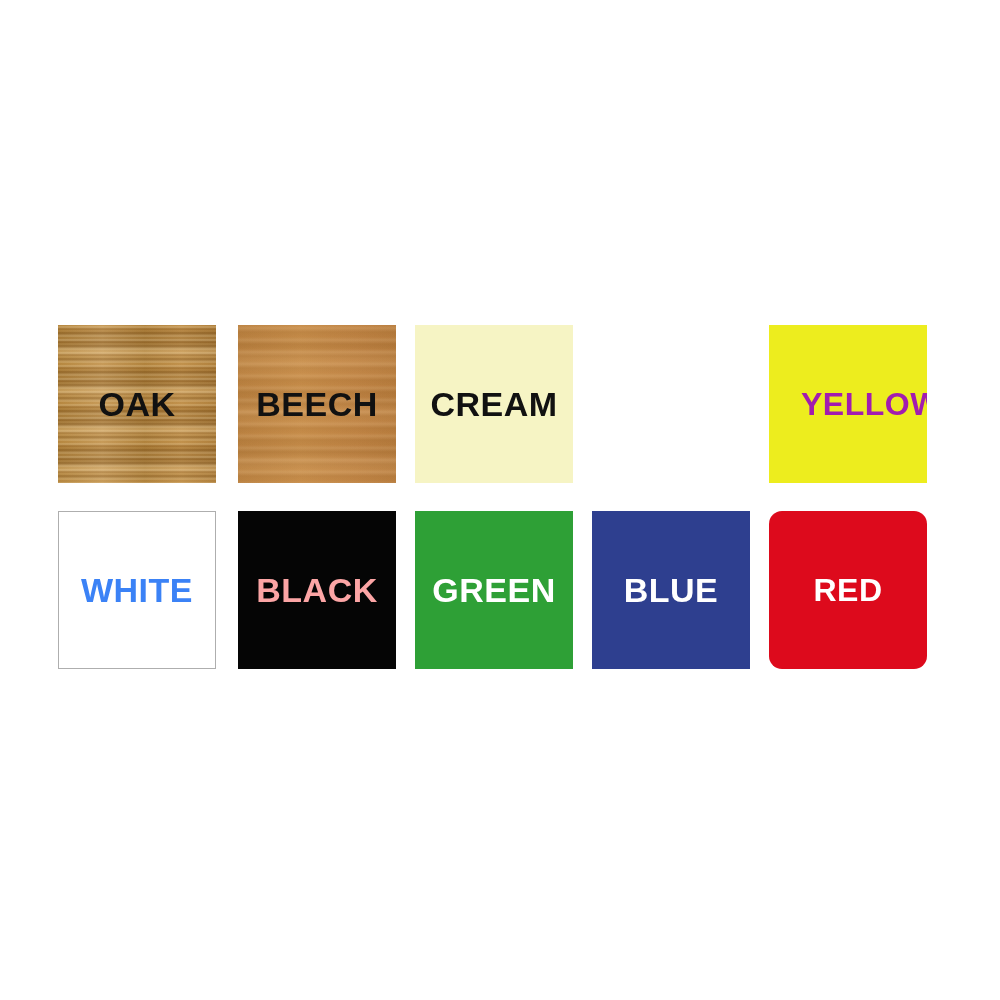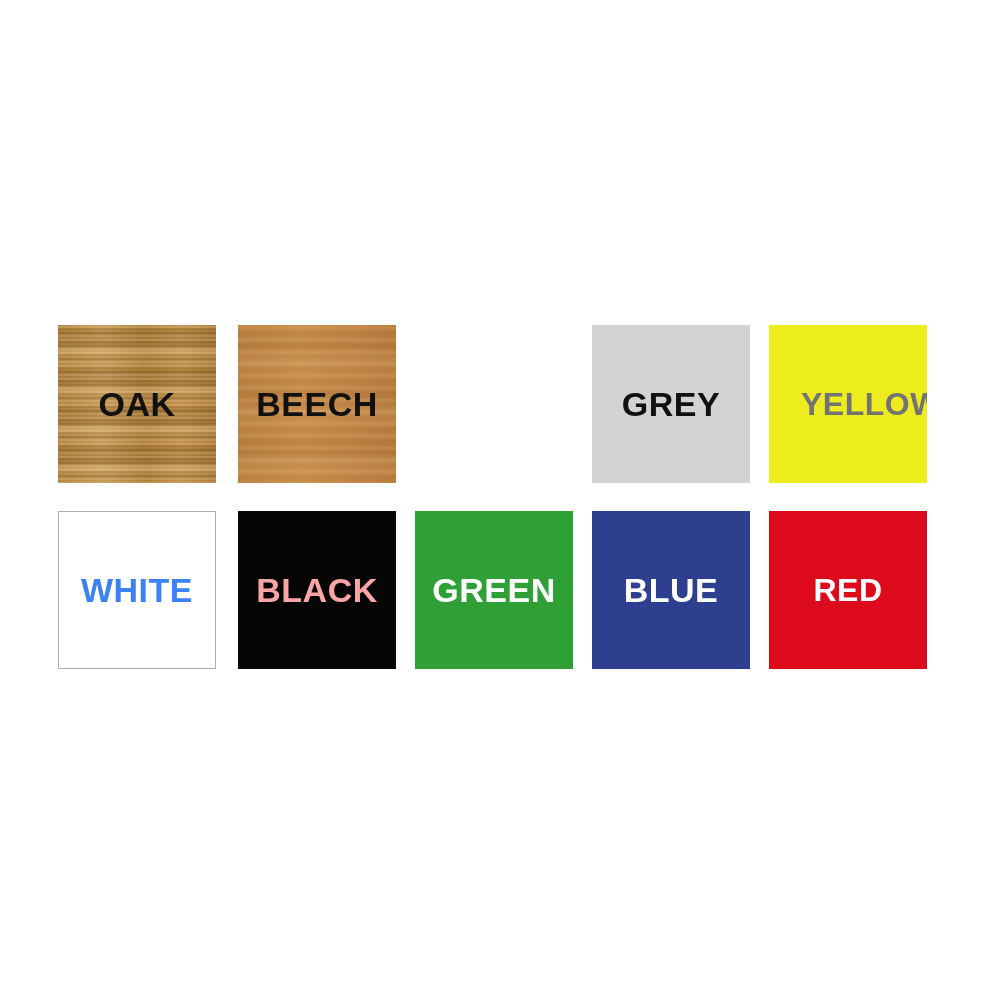--- a/index.html
+++ b/index.html
@@ -111,27 +111,27 @@
   <div class="swatch-row row-top">
 
     <div class="swatch col-0 fin-wood-oak">
       <span class="swatch-label" style="color: rgb(17, 17, 17);">OAK</span>
     </div>
 
     <div class="swatch col-1 fin-wood-beech">
       <span class="swatch-label" style="color: rgb(17, 17, 17);">BEECH</span>
     </div>
 
-
-    <div class="swatch col-3 fin-flat" style="background-color: rgb(210, 211, 213);">
-      <span class="swatch-label" style="color: rgb(17, 17, 17);">GREY</span>
+    <div class="swatch col-2 fin-flat" style="background-color: rgb(246, 244, 196);">
+      <span class="swatch-label" style="color: rgb(17, 17, 17);">CREAM</span>
     </div>
 
+
     <div class="swatch col-4 fin-flat" style="background-color: rgb(237, 237, 30);">
-      <span class="swatch-label" style="color: #737373; padding-left: 32px;">YELLOW</span>
+      <span class="swatch-label" style="color: #a21caf; padding-left: 32px;">YELLOW</span>
     </div>
   </div>
 
   <div class="swatch-row row-bottom">
 
     <div class="swatch col-0 fin-flat has-outline" style="background-color: rgb(255, 255, 255); border: 1px solid rgb(174, 174, 174);">
       <span class="swatch-label" style="color: #3b82f6;">WHITE</span>
     </div>
 
     <div class="swatch col-1 fin-flat" style="background-color: rgb(5, 5, 5);">
@@ -139,18 +139,18 @@
     </div>
 
     <div class="swatch col-2 fin-flat" style="background-color: rgb(46, 160, 54);">
       <span class="swatch-label" style="color: rgb(255, 255, 255);">GREEN</span>
     </div>
 
     <div class="swatch col-3 fin-flat" style="background-color: rgb(46, 63, 143); padding-left: 16px;">
       <span class="swatch-label" style="color: rgb(255, 255, 255);">BLUE</span>
     </div>
 
-    <div class="swatch col-4 fin-flat" style="background-color: rgb(221, 10, 28);">
+    <div class="swatch col-4 fin-flat" style="background-color: rgb(221, 10, 28); border-radius: 13px;">
       <span class="swatch-label" style="color: rgb(255, 255, 255);">RED</span>
     </div>
   </div>
 
 </div>
 
 </body></html>

